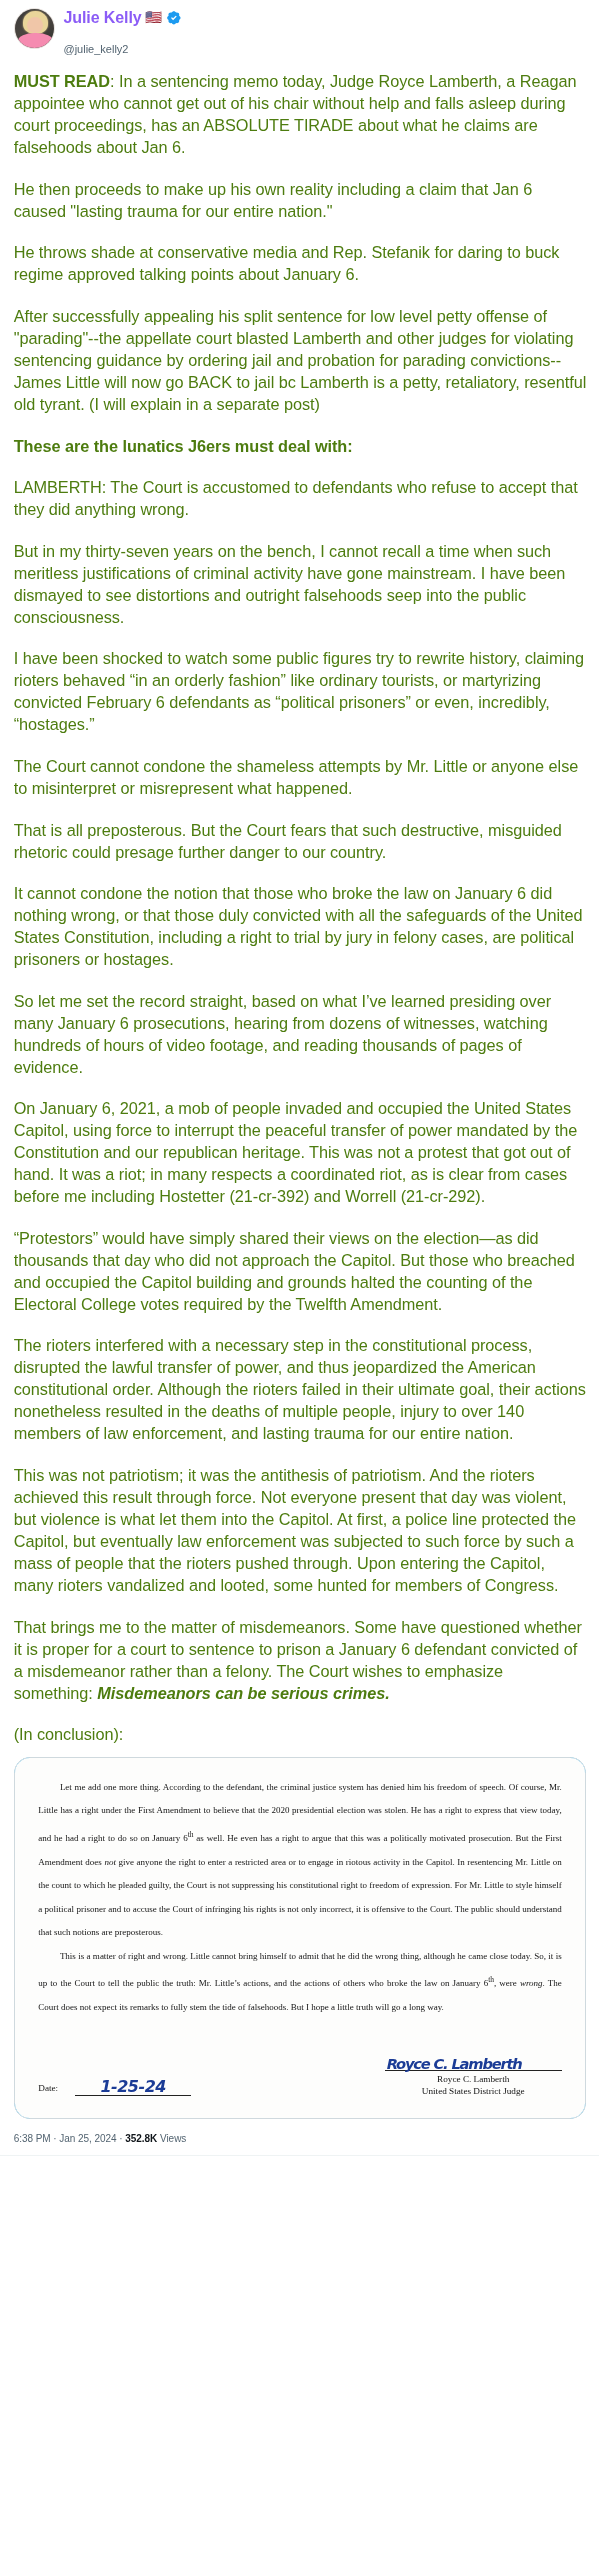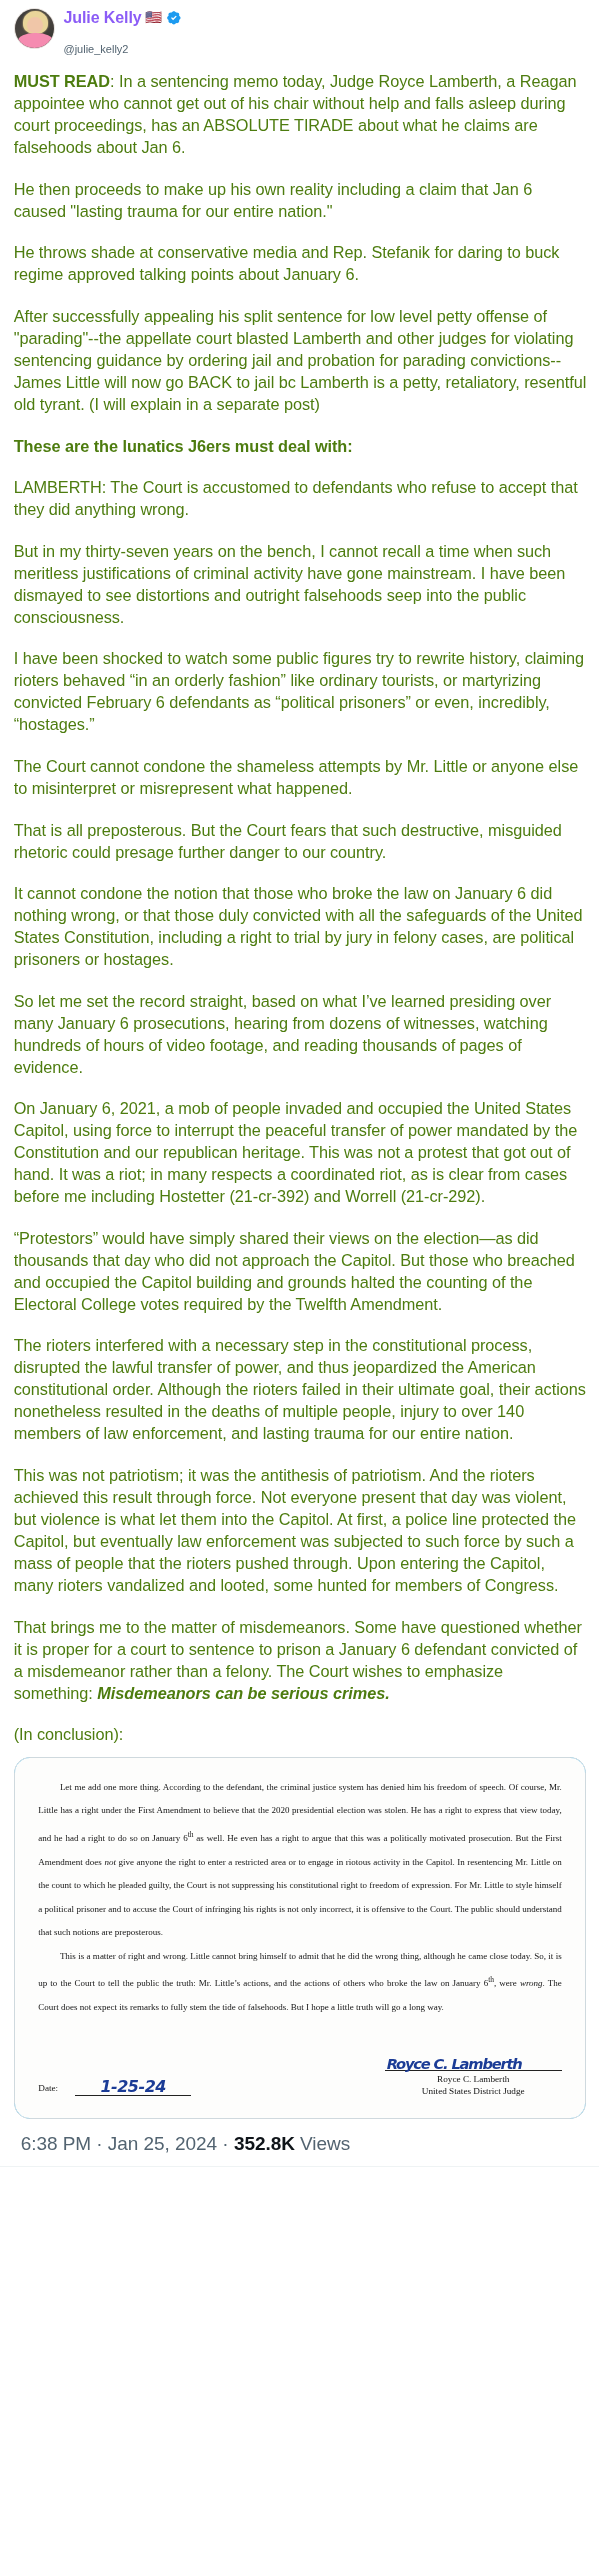--- a/index.html
+++ b/index.html
@@ -172,24 +172,23 @@
     font-size: 14.7px;
     color: #1b3c96;
     letter-spacing: -1.2px;
     white-space: nowrap;
   }
   .sig-name { color: #141414; }
 
   
   .tweet-footer {
     padding: 13.7px 0 11.8px 0;
-    font-size: 19px;
+    font-size: 10px;
     color: #536471;
     letter-spacing: -0.05px;
-    margin-left: 7px;
   }
   .tweet-footer .views-count {
     font-weight: bold;
     color: #0f1419;
   }
   .footer-divider {
     border-bottom: 1px solid #eff3f4;
     margin: 0 -13.7px;
   }
 </style>

